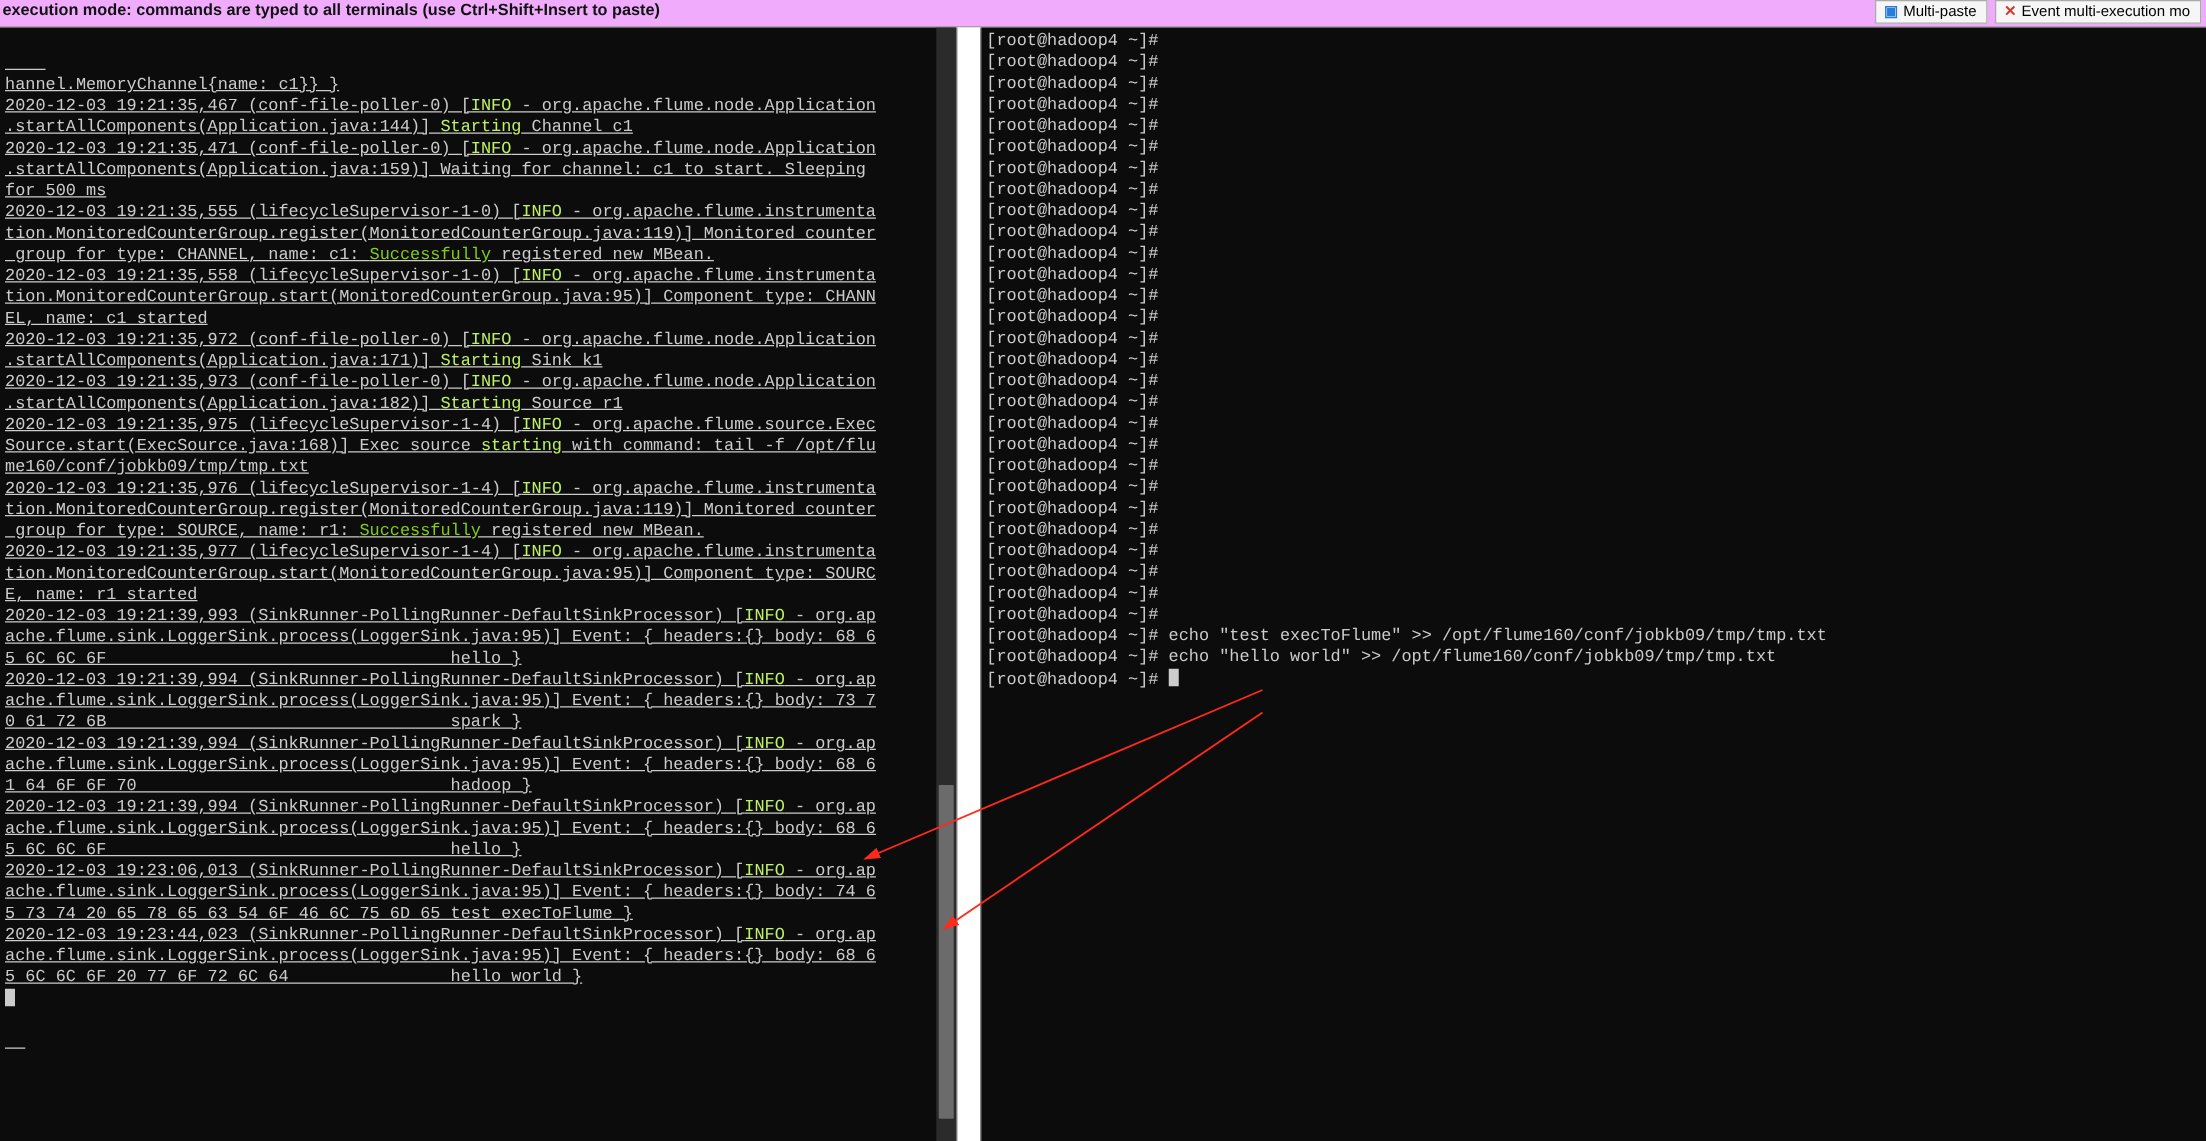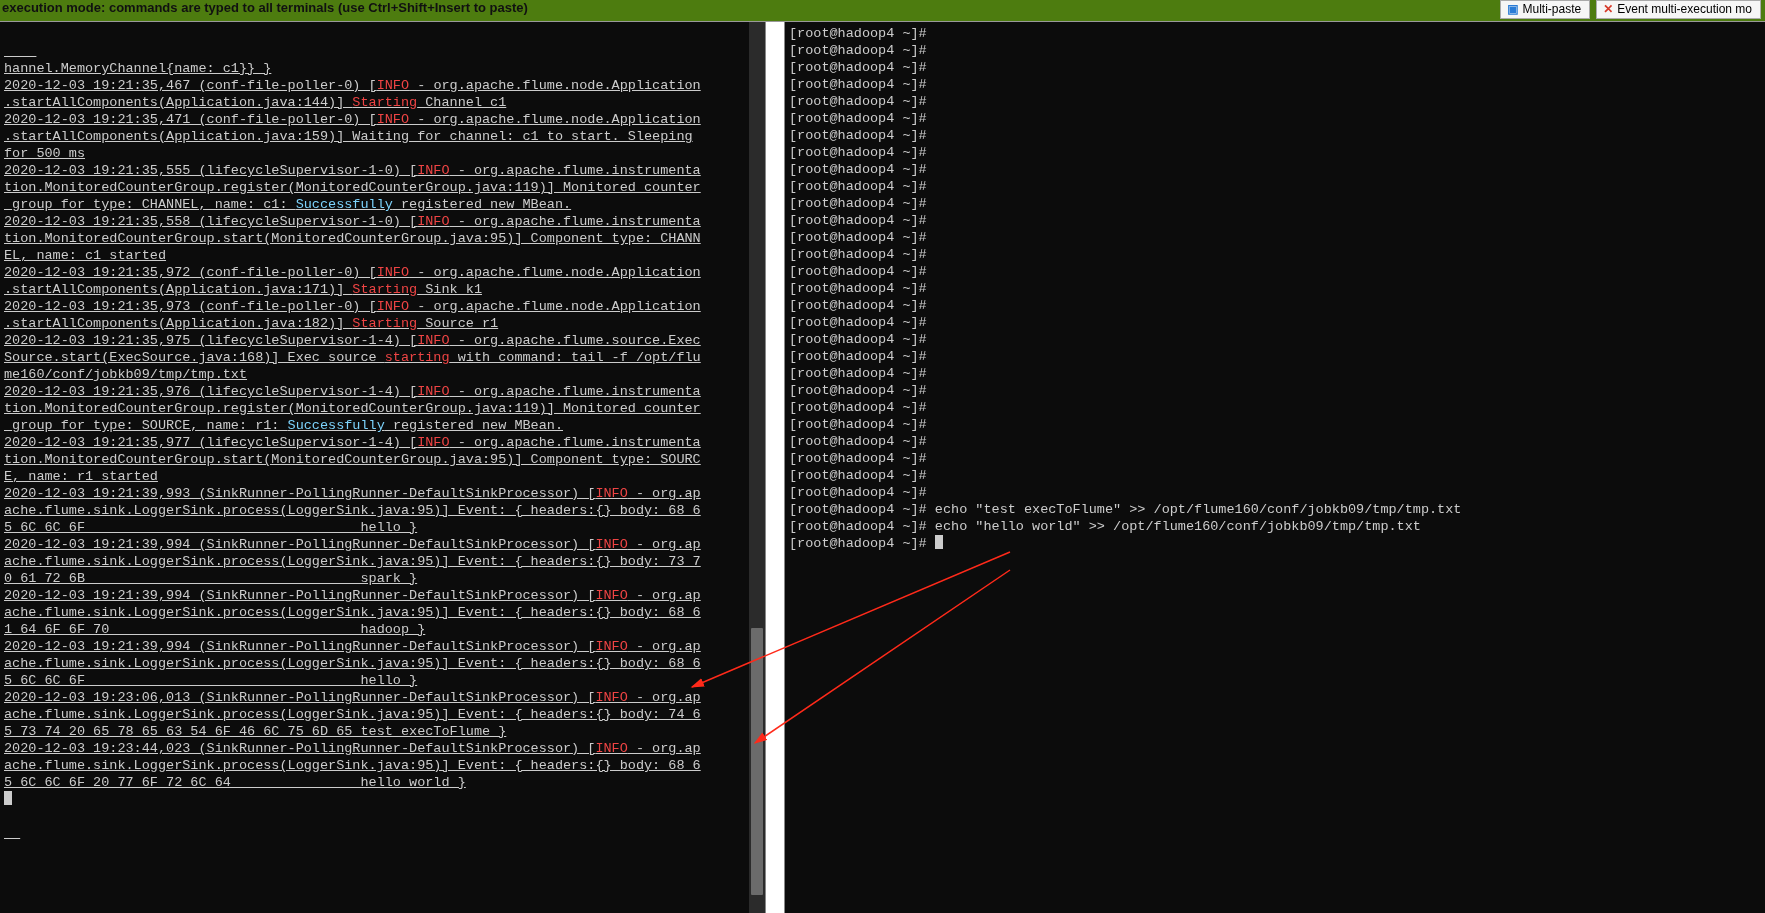--- a/index.html
+++ b/index.html
@@ -6,21 +6,21 @@
   body {
     font-family: "Consolas", "Courier New", monospace;
     font-size: 13.5px;
     background: #fff;
     overflow: hidden;
     width: 1765px;
     height: 913px;
   }
   .topbar {
     height: 22px;
-    background: #4d7c0f;
+    background: #f0abfc;
     display: flex;
     align-items: flex-start;
     padding: 0 4px 4px 0;
     border-bottom: 1px solid #999;
   }
   .topbar-label {
     font-family: Arial, sans-serif;
     font-weight: bold;
     font-size: 13px;
     color: #111;
@@ -61,22 +61,22 @@
     right: 0; top: 0; bottom: 0;
     width: 16px;
     background: #2b2b2b;
   }
   .scroll-thumb {
     position: absolute;
     left: 2px; right: 2px;
     background: #6b6b6b;
     border-radius: 1px;
   }
-  .c-info    { color: #ef4444; }
-  .c-green   { color: #7dd3fc; }
+  .c-info    { color: #bef264; }
+  .c-green   { color: #84cc16; }
   .c-cursor  { background: #cccccc; display: inline-block; width: 8px; height: 14px; vertical-align: -2px;}
   svg.arrows { position:absolute; top:0; left:0; pointer-events:none; }
   .icon-blue  { color:#2a7cd6; font-weight:bold;}
   .icon-red   { color:#d63a2a; font-weight:bold;}
 </style>
 </head>
 <body>
 
 <div class="topbar">
   <span class="topbar-label">execution mode: commands are typed to all terminals (use Ctrl+Shift+Insert to paste)</span>

